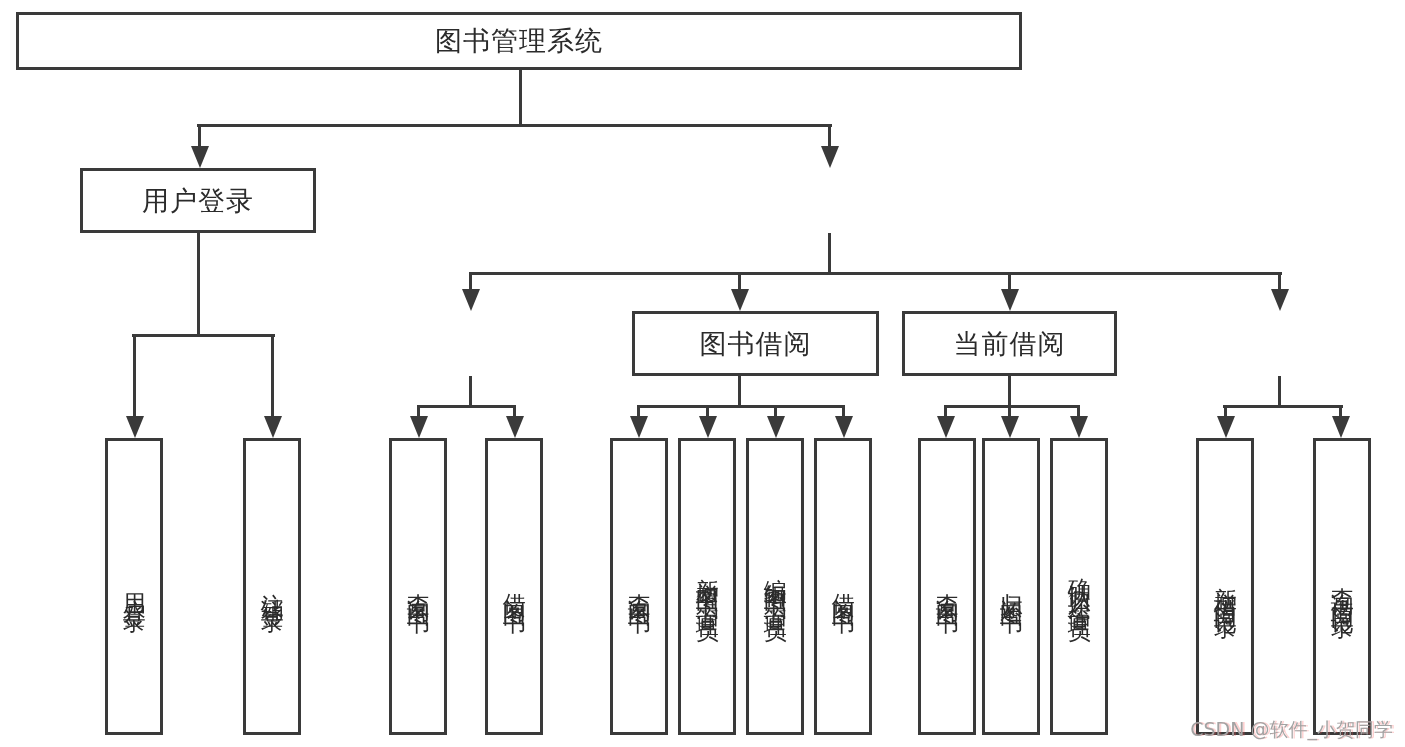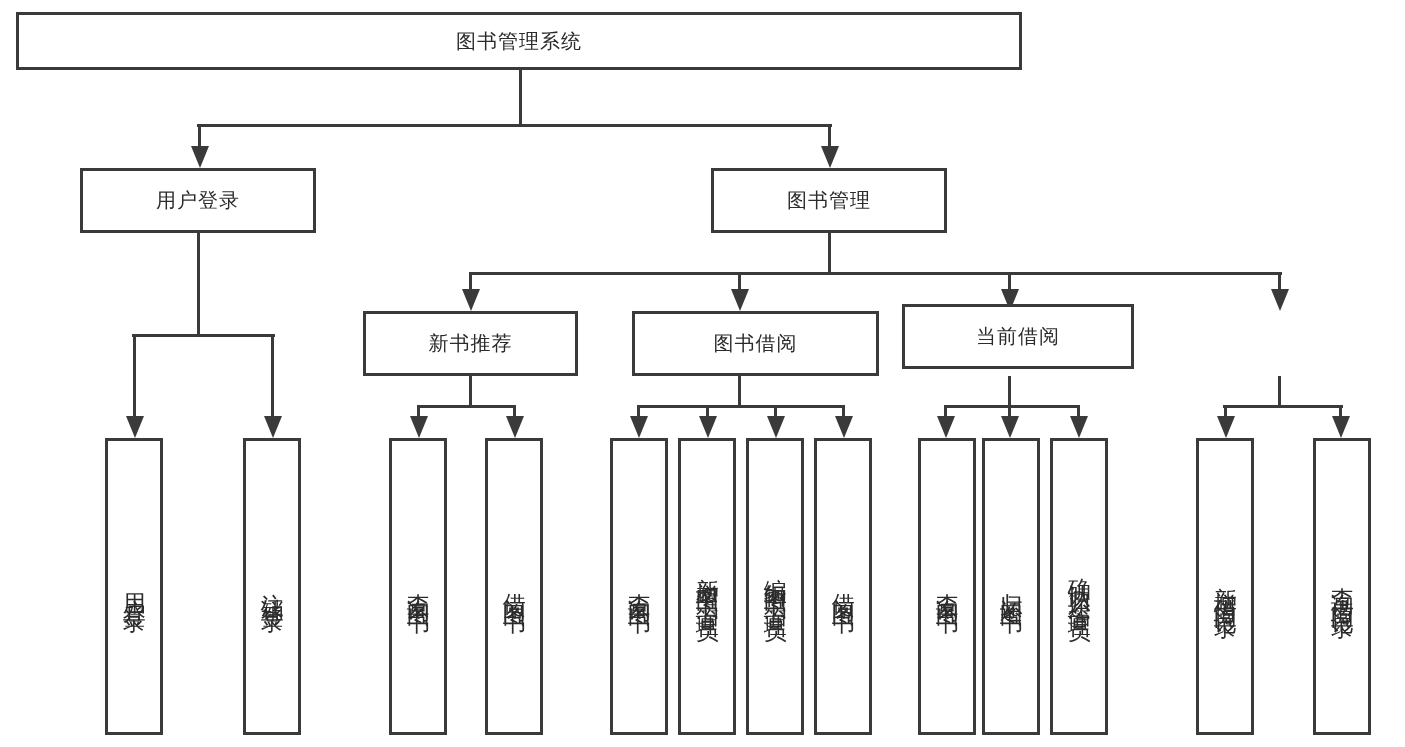--- a/index.html
+++ b/index.html
@@ -18,21 +18,21 @@
   }
   .box{
     position:absolute;
     box-sizing:border-box;
     border:3px solid var(--line);
     background:#fff;
     display:flex;align-items:center;justify-content:center;
     color:var(--text);
   }
   .h-box span{
-    font-size:20px;
+    font-size:27px;
     letter-spacing:1px;
     white-space:nowrap;
   }
   .leaf{width:58px;height:297px;top:438px;}
   .v-box .vtext{
     writing-mode:vertical-rl;
     text-orientation:mixed;
     font-size:23px;
     line-height:1.1;
     letter-spacing:6px;
@@ -72,43 +72,37 @@
   </div>
 
   <div class="vline" style="left:519px;top:70px;height:56px"></div>
   <div class="hline" style="left:197px;top:124px;width:635px"></div>
   <div class="arrow" style="left:198px;top:124px;height:22px"></div>
   <div class="arrow" style="left:828px;top:124px;height:22px"></div>
 
   <div class="box h-box" style="left:80px;top:168px;width:236px;height:65px">
     <span>用户登录</span>
   </div>
-  <div class="box h-box" style="left:711px;top:168px;width:236px;height:65px">
-    <span>图书管理</span>
-  </div>
 
   <div class="vline" style="left:197px;top:233px;height:103px"></div>
   <div class="hline" style="left:132px;top:334px;width:143px"></div>
   <div class="arrow" style="left:133px;top:334px;height:82px"></div>
   <div class="arrow" style="left:271px;top:334px;height:82px"></div>
 
   <div class="vline" style="left:828px;top:233px;height:41px"></div>
   <div class="hline" style="left:469px;top:272px;width:813px"></div>
   <div class="arrow" style="left:469px;top:272px;height:17px"></div>
   <div class="arrow" style="left:738px;top:272px;height:17px"></div>
   <div class="arrow" style="left:1008px;top:272px;height:17px"></div>
   <div class="arrow" style="left:1278px;top:272px;height:17px"></div>
 
-  <div class="box h-box" style="left:363px;top:311px;width:215px;height:65px">
-    <span>新书推荐</span>
-  </div>
   <div class="box h-box" style="left:632px;top:311px;width:247px;height:65px">
     <span>图书借阅</span>
   </div>
-  <div class="box h-box" style="left:902px;top:304px;width:232px;height:65px">
+  <div class="box h-box" style="left:902px;top:311px;width:215px;height:65px">
     <span>当前借阅</span>
   </div>
 
   <div class="vline" style="left:469px;top:376px;height:31px"></div>
   <div class="hline" style="left:417px;top:405px;width:99px"></div>
   <div class="arrow" style="left:417px;top:405px;height:11px"></div>
   <div class="arrow" style="left:513px;top:405px;height:11px"></div>
 
   <div class="vline" style="left:738px;top:376px;height:31px"></div>
   <div class="hline" style="left:637px;top:405px;width:207px"></div>
@@ -165,14 +159,15 @@
     <span class="vtext">确认归还（管理员）</span>
   </div>
 
   <div class="box v-box leaf" style="left:1196px">
     <span class="vtext">新增借阅记录</span>
   </div>
   <div class="box v-box leaf" style="left:1313px">
     <span class="vtext">查询借阅记录</span>
   </div>
 
+  <div class="watermark">CSDN @软件_小贺同学</div>
 
 </div>
 
 </body></html>

